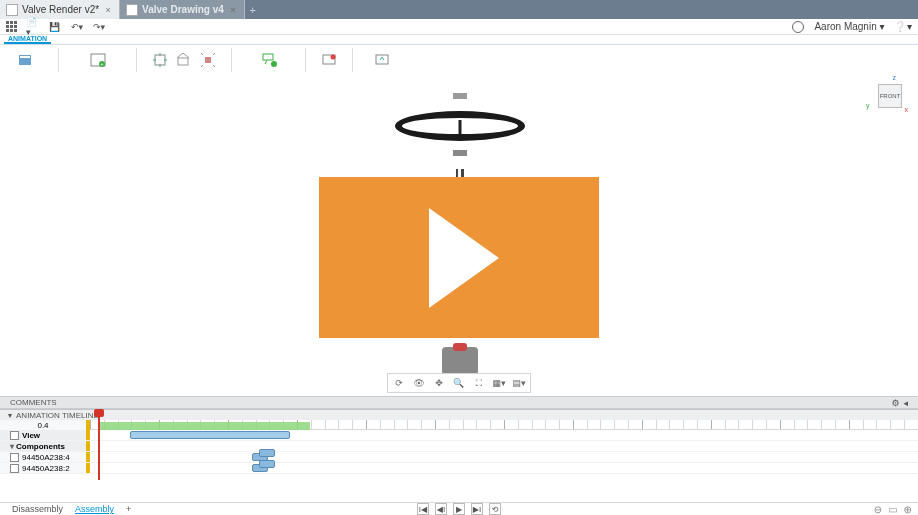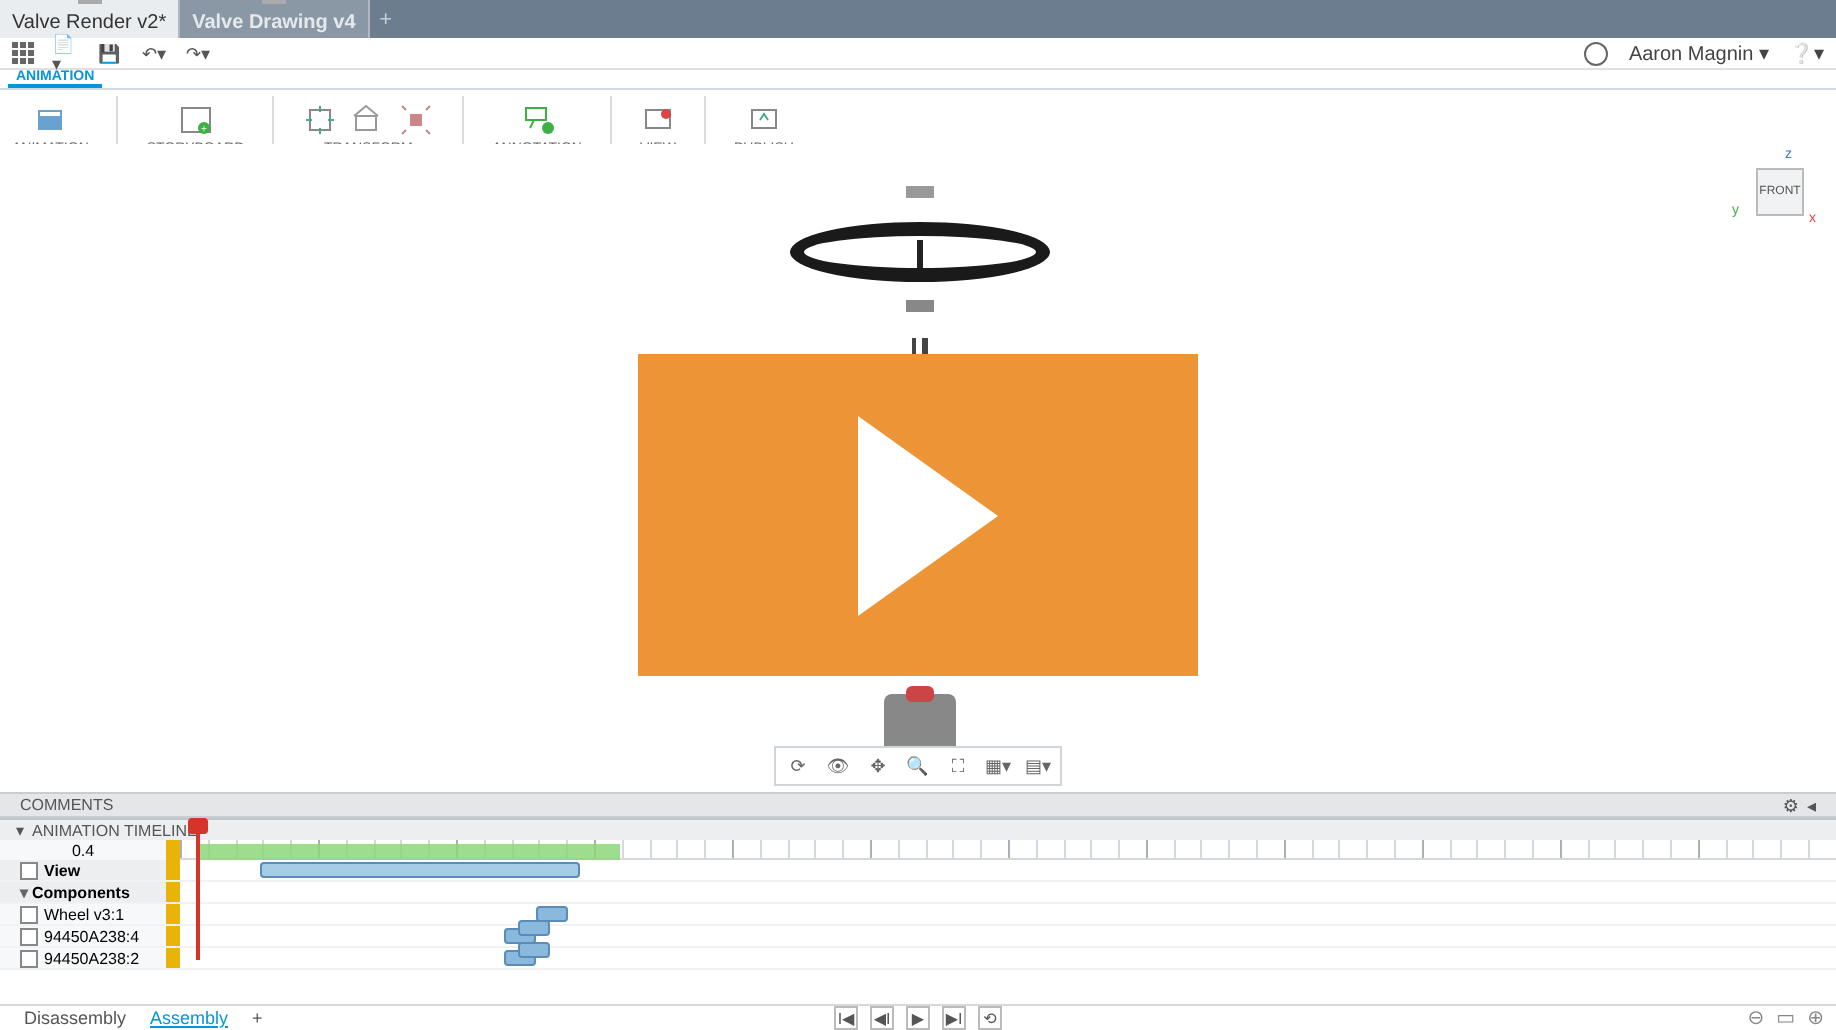--- a/index.html
+++ b/index.html
@@ -1,20 +1,20 @@
 <!DOCTYPE html>
 <html><head>
 <meta charset="utf-8">
 <style>
 * { margin: 0; padding: 0; box-sizing: border-box; font-family: "Segoe UI", Arial, sans-serif; }
 html, body { width: 918px; height: 515px; overflow: hidden; background: #fff; }
 
 
 .titlebar { height: 19px; background: #6b7d8e; display: flex; align-items: stretch; }
-.tab { background: #eaedef; border-right: 1px solid #b0b8bf; display: flex; align-items: center; padding: 0 6px; gap: 4px; font-size: 10px; color: #333; flex-direction: column; }
+.tab { background: #eaedef; border-right: 1px solid #b0b8bf; display: flex; align-items: center; padding: 0 6px; gap: 4px; font-size: 10px; color: #333; }
 .tab.inactive { background: #8a98a5; color: #e5e9ec; font-weight: bold; }
 .tab-icon { width: 12px; height: 12px; background: #fff; border: 1px solid #aaa; display: inline-block; }
 .tab-close { width: 10px; height: 10px; font-size: 9px; color: #777; text-align: center; line-height: 10px; }
 .tab-add { width: 16px; background: #6b7d8e; color: #c5cdd4; font-size: 11px; display: flex; align-items: center; justify-content: center; }
 
 
 .quickbar { height: 16px; background: #fff; display: flex; align-items: center; padding: 0 4px; gap: 8px; border-bottom: 1px solid #e0e0e0; position: relative; }
 .qa-btn { width: 14px; height: 14px; display: inline-flex; align-items: center; justify-content: center; font-size: 9px; color: #555; }
 .qa-grid { display: grid; grid-template-columns: repeat(3,3px); grid-template-rows: repeat(3,3px); gap: 1px; }
 .qa-grid span { background: #666; width: 3px; height: 3px; }
@@ -78,21 +78,21 @@
 .vtb-btn { width: 14px; height: 14px; font-size: 9px; color: #666; display: flex; align-items: center; justify-content: center; }
 
 
 .comments-bar { position: absolute; bottom: 106px; left: 0; right: 0; height: 13px; background: #e4e6e8; border-top: 1px solid #c9ccd0; border-bottom: 1px solid #c9ccd0; font-size: 8px; color: #555; display: flex; align-items: center; padding: 0 10px; }
 .comments-bar .r { margin-left: auto; display: flex; gap: 4px; font-size: 9px; }
 
 
 .timeline { position: absolute; bottom: 14px; left: 0; right: 0; height: 92px; background: #fff; border-top: 1px solid #c0c5ca; font-size: 8px; }
 .tl-header { height: 10px; background: #eceef0; display: flex; align-items: center; padding: 0 8px; color: #555; gap: 4px; }
 .tl-ruler-row { display: flex; height: 10px; }
-.tl-left { width: 90px; flex-shrink: 0; text-align: center; background: #f7f8f9; border-right: 7px solid #eab308; display: flex; align-items: center; justify-content: center; }
+.tl-left { width: 90px; flex-shrink: 0; text-align: center; background: #f7f8f9; border-right: 4px solid #eab308; display: flex; align-items: center; justify-content: center; }
 .tl-ruler { flex: 1; position: relative; background: #fff; border-bottom: 1px solid #d5d9dc; }
 .ruler-ticks { position: absolute; inset: 0; display: flex; }
 .tick { flex: 1; border-left: 1px solid #d5d9dc; }
 .tick:nth-child(5n+1) { border-left-color: #aab0b6; }
 .playhead { position: absolute; left: 98px; top: 0; width: 2px; height: 70px; background: #d4342a; z-index: 3; }
 .playhead::before { content: ""; position: absolute; top: -1px; left: -4px; width: 10px; height: 8px; background: #d4342a; border-radius: 2px; }
 .range-green { position: absolute; top: 12px; left: 100px; width: 210px; height: 8px; background: #8dd67a; opacity: .85; z-index: 2; }
 .tl-row { display: flex; height: 11px; border-bottom: 1px solid #f0f2f4; }
 .tl-row .tl-left { font-size: 8px; justify-content: flex-start; padding-left: 10px; }
 .tl-row .tl-left.bold { font-weight: bold; background: #eceef0; }
@@ -395,29 +395,20 @@
   <div class="tl-row">
     <div class="tl-left bold">
         <span class="tri open" style="margin-right:2px"></span>
         <span>Components</span>
       </div>
     <div class="track"></div>
   </div>
   <div class="tl-row">
     <div class="tl-left">
         <span class="check"></span>
-        <span>Wheel v3:1</span>
-      </div>
-    <div class="track">
-      <div class="clip" style="left:178px;width:16px"></div>
-    </div>
-  </div>
-  <div class="tl-row">
-    <div class="tl-left">
-        <span class="check"></span>
         <span>94450A238:4</span>
       </div>
     <div class="track">
       <div class="clip" style="left:162px;width:16px"></div>
       <div class="clip" style="left:169px;width:16px;top:-3px"></div>
     </div>
   </div>
   <div class="tl-row">
     <div class="tl-left">
         <span class="check"></span>

